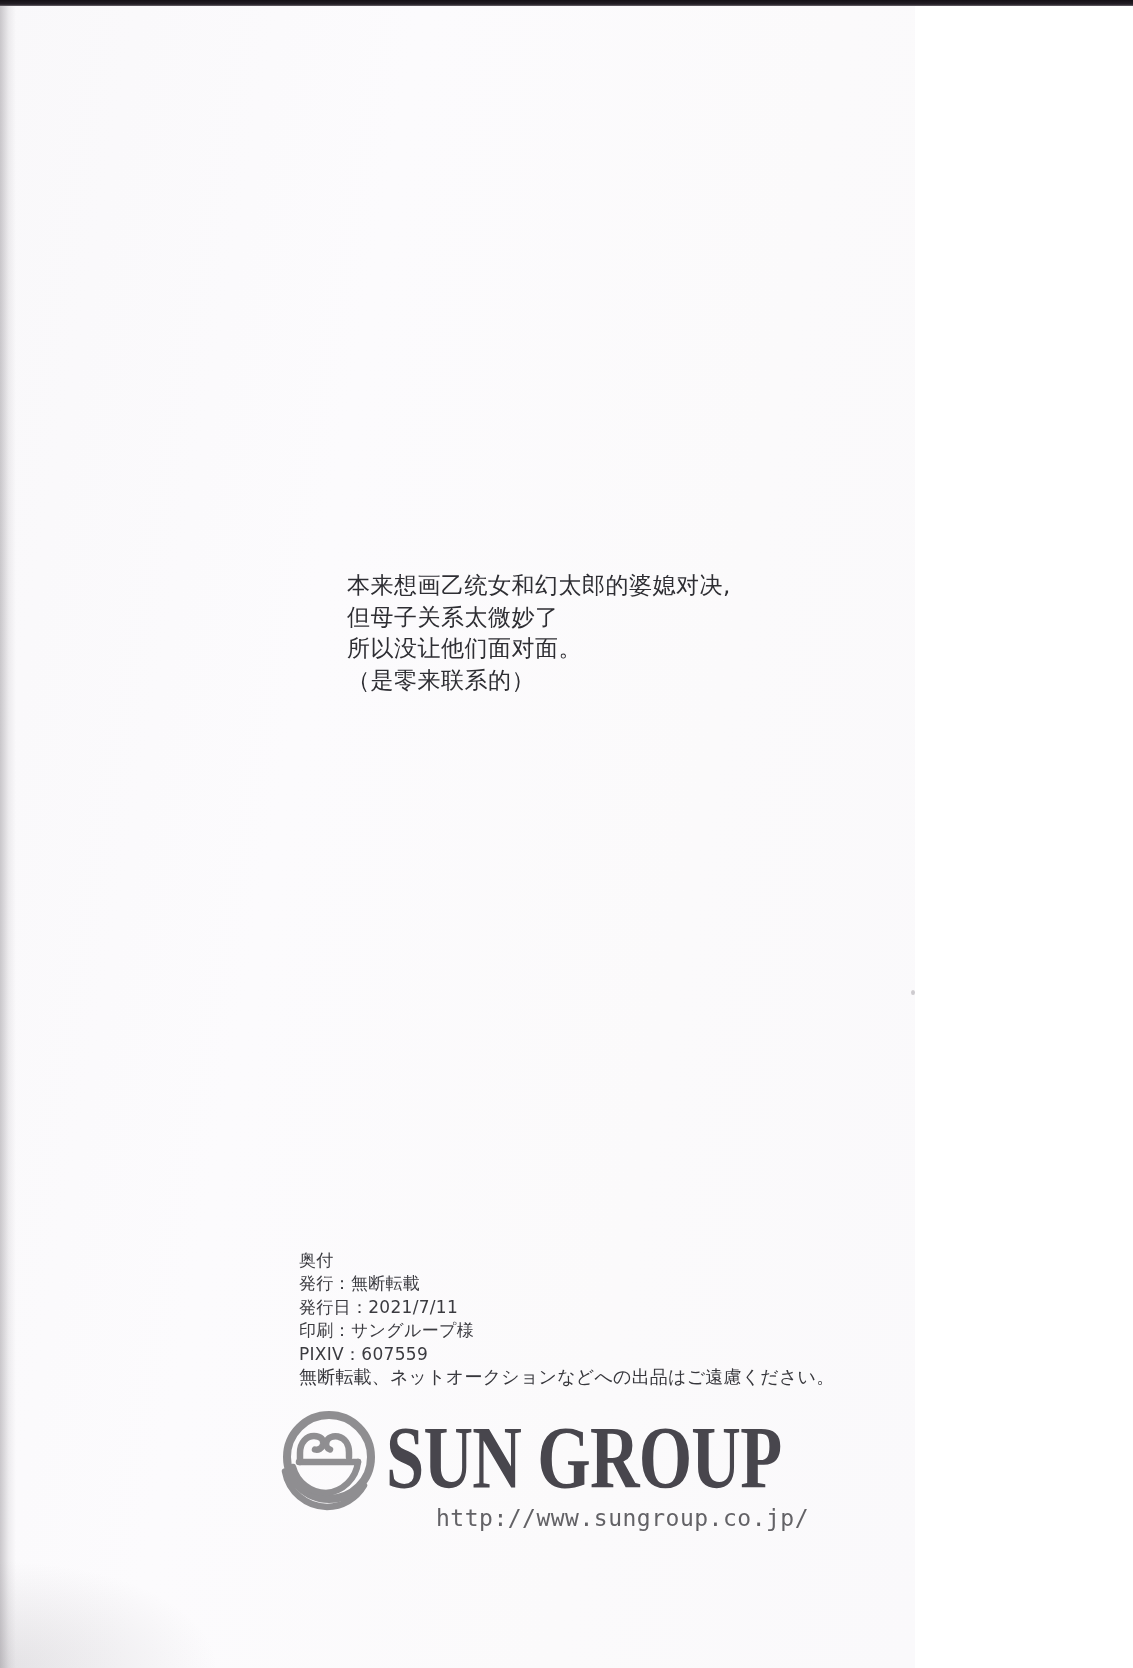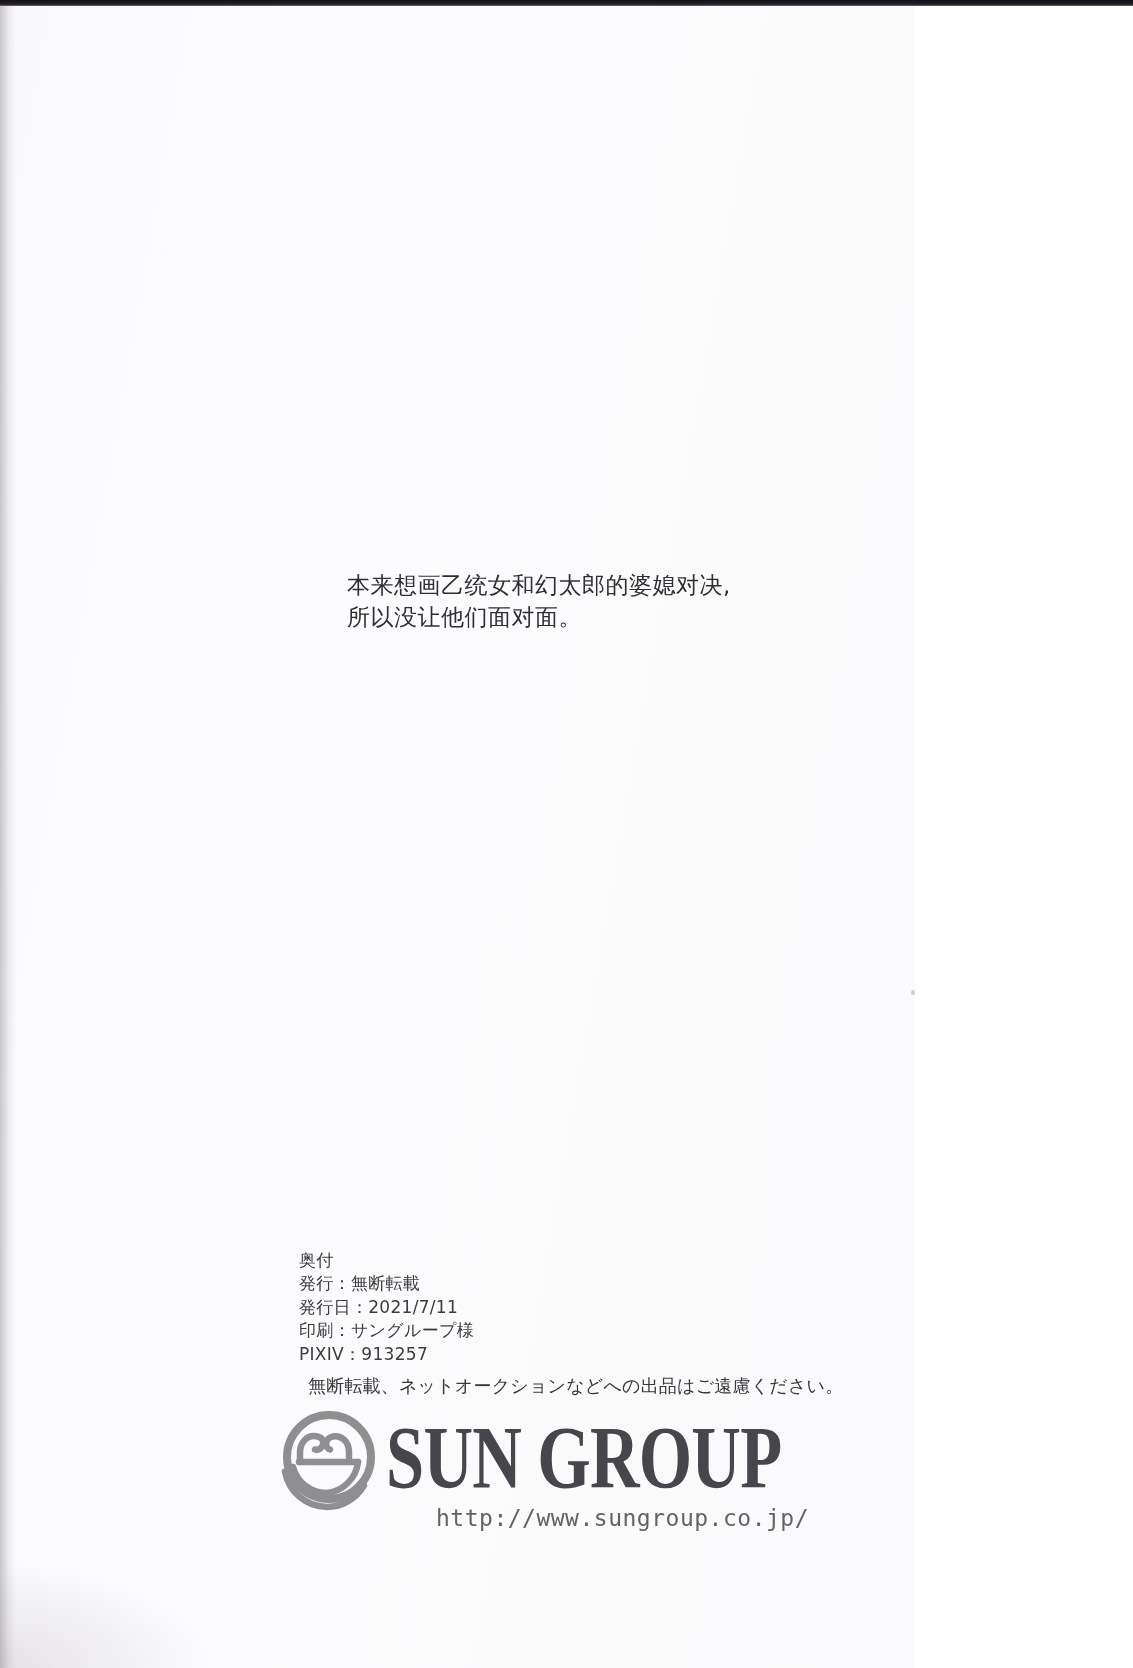--- a/index.html
+++ b/index.html
@@ -34,21 +34,21 @@
     letter-spacing:0.5px;white-space:nowrap;
   }
   .afterword p{margin:0;}
   .colophon{
     position:absolute;left:295px;top:1247px;
     color:#3b3b40;font-size:17px;line-height:19.4px;
     letter-spacing:0.3px;white-space:nowrap;
   }
   .colophon p{margin:4px;}
   .notice{
-    position:absolute;left:295px;top:1361px;margin:13px;
+    position:absolute;left:295px;top:1361px;margin:4px;
     color:#37373c;font-size:18px;line-height:24px;
     letter-spacing:0.2px;white-space:nowrap;
   }
   .logo{position:absolute;left:0;top:0;}
   .emblem{position:absolute;left:277px;top:1405px;width:104px;height:112px;}
   .logo-name{
     position:absolute;left:386px;top:1414px;margin:0;
     font-family:"Liberation Serif","DejaVu Serif",serif;
     font-weight:bold;font-size:88px;line-height:1;
     color:#48464d;letter-spacing:-1px;white-space:nowrap;
@@ -66,29 +66,31 @@
 
 <div class="page">
 
   <div class="top-edge"></div>
   <div class="left-shadow"></div>
   <div class="corner-shade"></div>
   <div class="speck"></div>
 
   <div class="afterword">
     <p>本来想画乙统女和幻太郎的婆媳对决,</p>
+    <p>但母子关系太微妙了</p>
     <p>所以没让他们面对面。</p>
+    <p>（是零来联系的）</p>
   </div>
 
   <div class="colophon">
     <p>奥付</p>
     <p>発行：無断転載</p>
     <p>発行日：2021/7/11</p>
     <p>印刷：サングループ様</p>
-    <p>PIXIV：913257</p>
+    <p>PIXIV：607559</p>
   </div>
 
   <p class="notice">無断転載、ネットオークションなどへの出品はご遠慮ください。</p>
 
   <div class="logo">
     <svg class="emblem" viewBox="0 0 104 108" fill="none" stroke="#8f8e91" stroke-linecap="round">
 
       <path d="M8,64.5 A43,43 0 0 0 50,100 A43,43 0 0 0 87,78.5" stroke-width="6.5"></path>
 
       <circle cx="52" cy="50" r="42" stroke-width="8"></circle>

